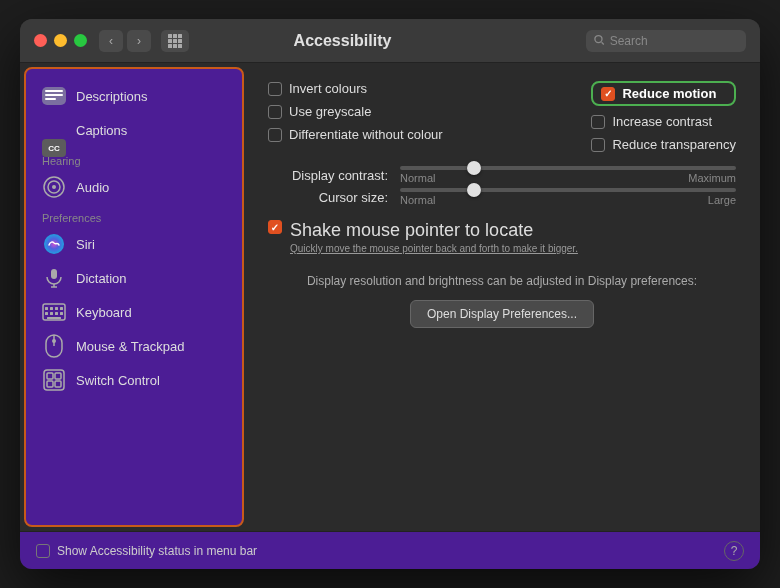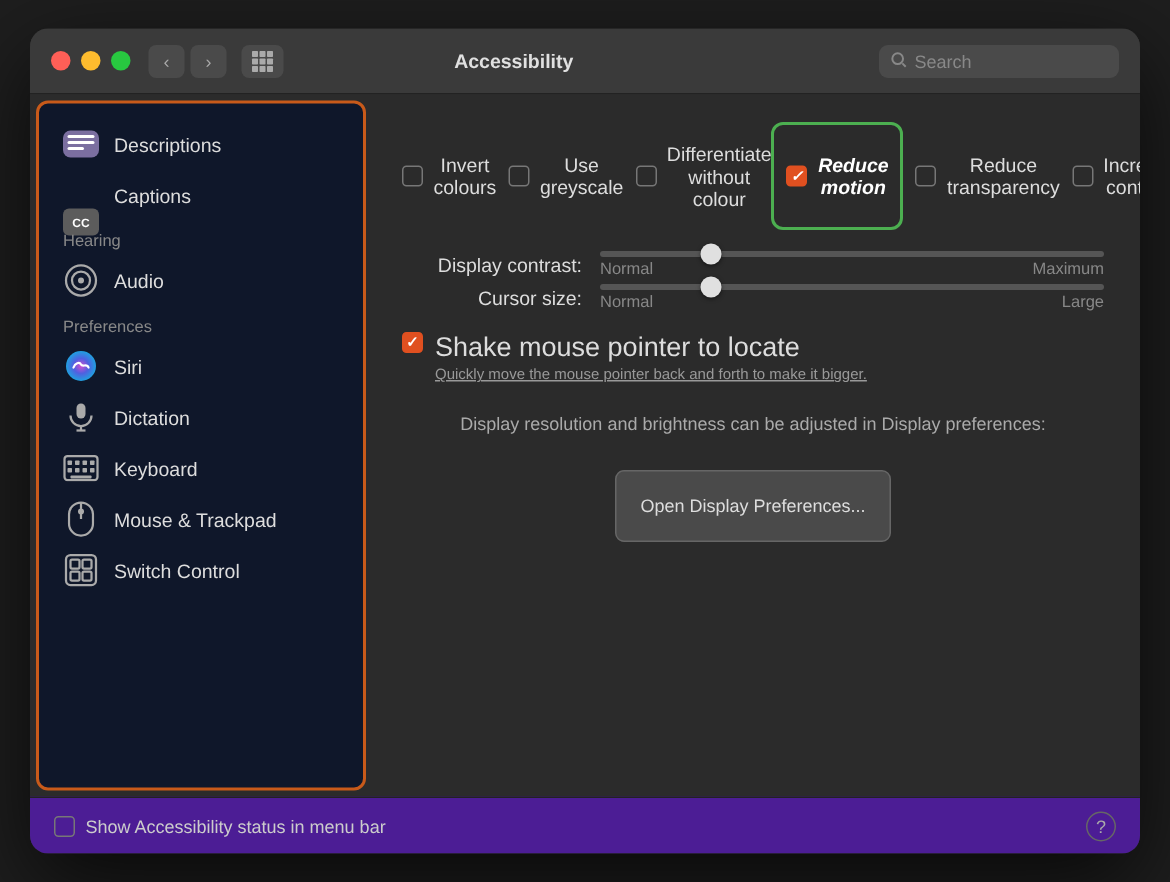--- a/index.html
+++ b/index.html
@@ -81,21 +81,21 @@
     }
     .grid-dot {
       width: 4px;
       height: 4px;
       background: #aaa;
       border-radius: 0.5px;
     }
     .titlebar-title {
       flex: 1;
       text-align: center;
-      font-size: 13px;
+      font-size: 16px;
       font-weight: 600;
       color: #e0e0e0;
       margin-left: -100px;
     }
     .search-box {
       display: flex;
       align-items: flex-start;
       background: #4a4a4a;
       border-radius: 6px;
       padding: 4px 8px;
@@ -113,21 +113,21 @@
     .search-box input::placeholder { color: #888; }
     
     .content {
       display: flex;
       flex: 1;
       overflow: hidden;
     }
     
     .sidebar {
       width: 220px;
-      background: #0f172a;
+      background: #4c1d95;
       border-right: 1px solid #222;
       padding: 10px 6px;
       overflow-y: auto;
       flex-shrink: 0;
       border: 2px solid #c85a1a;
       border-radius: 0 0 0 12px;
       margin: 4px 0 4px 4px;
       border-radius: 8px;
     }
     .sidebar-item {
@@ -189,20 +189,21 @@
       padding: 18px 24px;
       overflow-y: auto;
     }
     .options-row {
       display: flex;
       justify-content: space-between;
       margin-bottom: 6px;
     }
     .options-col {
       display: flex;
+      flex-direction: column;
       gap: 8px;
       text-align: center;
     }
     .checkbox-item {
       display: flex;
       align-items: center;
       gap: 7px;
       font-size: 13px;
       color: #ddd;
       cursor: pointer;
@@ -231,22 +232,21 @@
     .reduce-motion-item {
       display: flex;
       align-items: center;
       gap: 7px;
       font-size: 13px;
       font-weight: 700;
       color: #fff;
       cursor: pointer;
       border: 2.5px solid #4caf50;
       border-radius: 8px;
-      padding: 19px 8px;
-      font-style: italic;
+      padding: 3px 8px;
     }
     
     .slider-section {
       margin-top: 14px;
     }
     .slider-row {
       display: flex;
       align-items: center;
       gap: 12px;
       margin-bottom: 4px;
@@ -302,27 +302,27 @@
       text-decoration: underline;
     }
     .display-info {
       margin-top: 20px;
       font-size: 12px;
       color: #aaa;
       text-align: center;
     }
     .open-display-btn {
       display: block;
-      margin: 24px auto 0;
+      margin: 12px auto 0;
       background: #4a4a4a;
       border: 1px solid #666;
       border-radius: 6px;
       color: #ddd;
       font-size: 12px;
-      padding: 16px 16px;
+      padding: 6px 16px;
       cursor: pointer;
     }
     
     .bottom-bar {
       height: 38px;
       background: #4c1d95;
       border-top: 1px solid #222;
       display: flex;
       align-items: center;
       padding: 0 16px;
@@ -508,25 +508,25 @@
           </div>
         </div>
         <div class="options-col">
 
           <div class="reduce-motion-item">
             <div class="checkbox checked"></div>
             <span>Reduce motion</span>
           </div>
           <div class="checkbox-item">
             <div class="checkbox"></div>
-            <span>Reduce transparency</span>
+            <span>Increase contrast</span>
           </div>
           <div class="checkbox-item">
             <div class="checkbox"></div>
-            <span>Increase contrast</span>
+            <span>Reduce transparency</span>
           </div>
         </div>
       </div>
 
       <div class="slider-section">
         <div class="slider-row">
           <div class="slider-label">Display contrast:</div>
           <div class="slider-track-wrap">
             <div class="slider-track">
               <div class="slider-thumb"></div>

